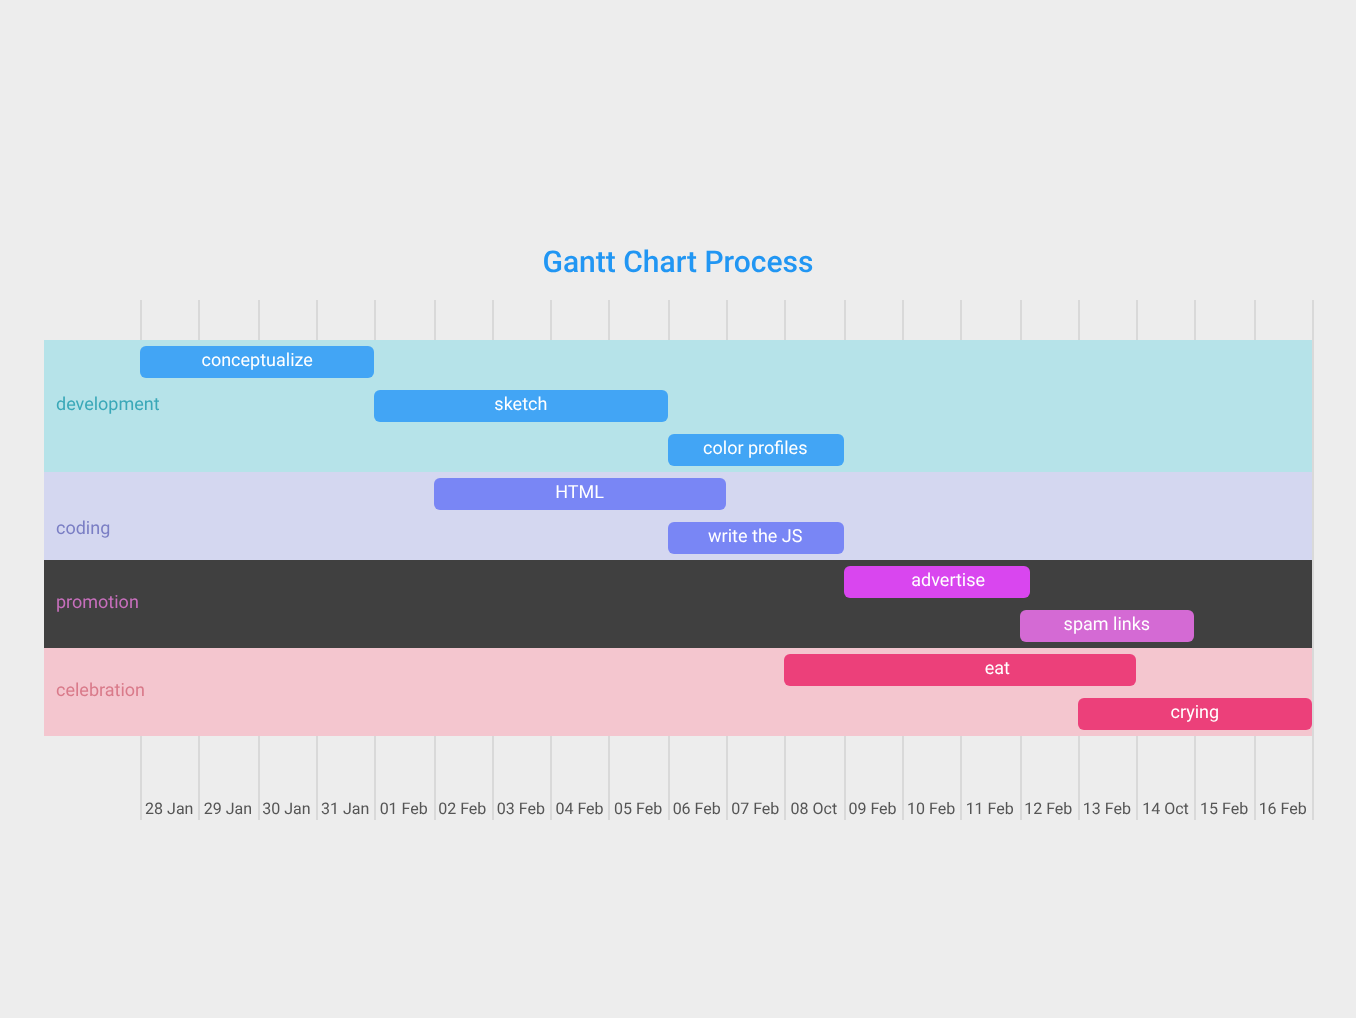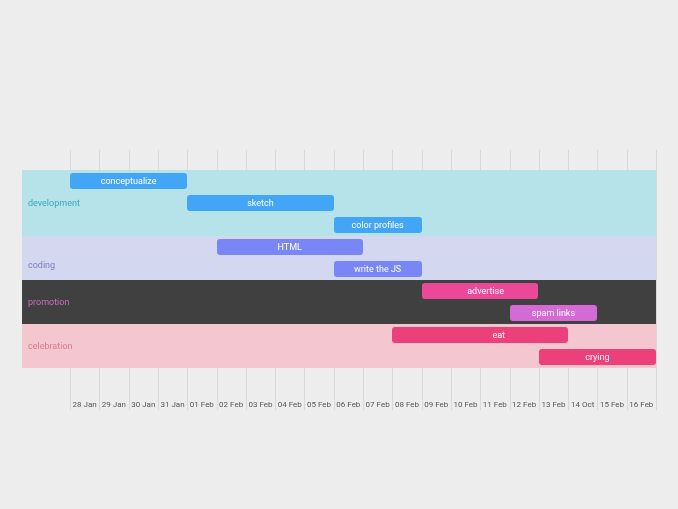--- a/index.html
+++ b/index.html
@@ -12,20 +12,21 @@
 .xtick { position: absolute; font-size: 8px; color: #555; transform: translateX(-50%); white-space: nowrap; }
 .rows { position: absolute; top: 20px; left: 0; width: 100%; }
 .section-band { position: absolute; left: 0; width: 100%; height: 38px; }
 .section-label { position: absolute; left: 6px; font-size: 9px; top: 50%; transform: translateY(-50%); }
 .bar { position: absolute; height: 16px; border-radius: 3px; color: #fff; font-size: 9px; line-height: 16px; text-align: center; white-space: nowrap; overflow: hidden; }
 </style>
 </head>
 <body>
 <div class="page">
 
+<h2 class="title">Gantt Chart Process</h2>
 
 <div class="chart">
   <div class="grid">
         <div class="grid-line" style="left: 48px;"></div>
         <div class="grid-line" style="left: 77.3px;"></div>
         <div class="grid-line" style="left: 106.6px;"></div>
         <div class="grid-line" style="left: 135.9px;"></div>
         <div class="grid-line" style="left: 165.2px;"></div>
         <div class="grid-line" style="left: 194.5px;"></div>
         <div class="grid-line" style="left: 223.8px;"></div>
@@ -52,41 +53,41 @@
         <div class="bar" style="left: 165.2px; width: 146.5px; top: 25px; background: rgb(66, 165, 245);">sketch</div>
         <div class="bar" style="left: 311.7px; width: 87.9px; top: 47px; background: rgb(66, 165, 245);">color profiles</div>
         <div class="section-band" style="top: 66px; height: 57px; background: rgb(212, 215, 240);">
           <div class="section-label" style="color: rgb(122, 126, 196);">coding</div>
         </div>
         <div class="bar" style="left: 194.5px; width: 146.5px; top: 69px; background: rgb(121, 134, 245);">HTML</div>
         <div class="bar" style="left: 311.7px; width: 87.9px; top: 91px; background: rgb(121, 134, 245);">write the JS</div>
         <div class="section-band" style="top: 110px; height: 44px; background: #404040;">
           <div class="section-label" style="color: rgb(199, 111, 188);">promotion</div>
         </div>
-        <div class="bar" style="left: 399.6px; width: 116px; top: 113px; background: #ec4899; padding-left: 12px;">advertise</div>
+        <div class="bar" style="left: 399.6px; width: 93px; top: 113px; background: #d946ef; padding-left: 12px;">advertise</div>
         <div class="bar" style="left: 487.5px; width: 87.9px; top: 135px; background: rgb(212, 106, 212);">spam links</div>
         <div class="section-band" style="top: 154px; height: 44px; background: rgb(244, 198, 207);">
           <div class="section-label" style="color: rgb(217, 122, 138);">celebration</div>
         </div>
         <div class="bar" style="left: 370.3px; width: 175.8px; top: 157px; background: rgb(236, 64, 122); padding-left: 37px;">eat</div>
         <div class="bar" style="left: 516.8px; width: 117.2px; top: 179px; background: rgb(236, 64, 122);">crying</div>
       </div>
   <div class="xaxis">
         <div class="xtick" style="left: 62.65px;">28 Jan</div>
         <div class="xtick" style="left: 91.95px; text-align: center;">29 Jan</div>
         <div class="xtick" style="left: 121.25px;">30 Jan</div>
         <div class="xtick" style="left: 150.55px;">31 Jan</div>
         <div class="xtick" style="left: 179.85px;">01 Feb</div>
         <div class="xtick" style="left: 209.15px;">02 Feb</div>
         <div class="xtick" style="left: 238.45px;">03 Feb</div>
         <div class="xtick" style="left: 267.75px;">04 Feb</div>
         <div class="xtick" style="left: 297.05px;">05 Feb</div>
         <div class="xtick" style="left: 326.35px;">06 Feb</div>
         <div class="xtick" style="left: 355.65px;">07 Feb</div>
-        <div class="xtick" style="left: 384.95px;">08 Feb</div>
+        <div class="xtick" style="left: 384.95px;">08 Oct</div>
         <div class="xtick" style="left: 414.25px;">09 Feb</div>
         <div class="xtick" style="left: 443.55px;">10 Feb</div>
         <div class="xtick" style="left: 472.85px;">11 Feb</div>
         <div class="xtick" style="left: 502.15px;">12 Feb</div>
         <div class="xtick" style="left: 531.45px;">13 Feb</div>
         <div class="xtick" style="left: 560.75px;">14 Oct</div>
         <div class="xtick" style="left: 590.05px;">15 Feb</div>
         <div class="xtick" style="left: 619.35px;">16 Feb</div>
       </div>
 </div>

